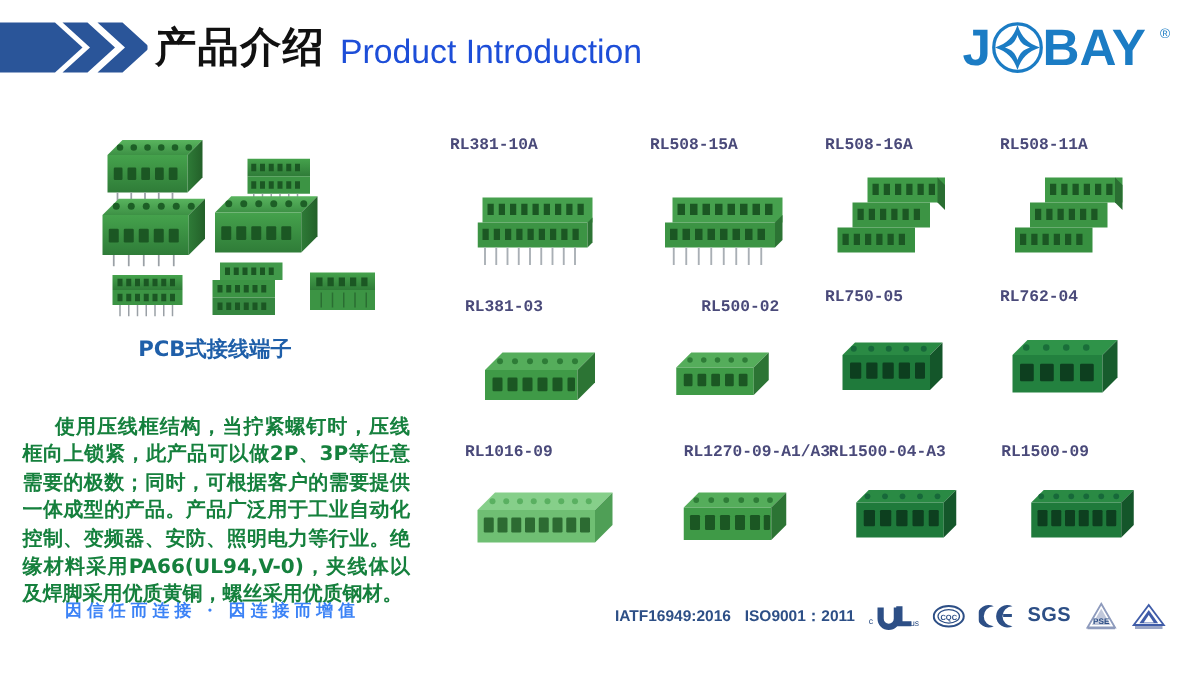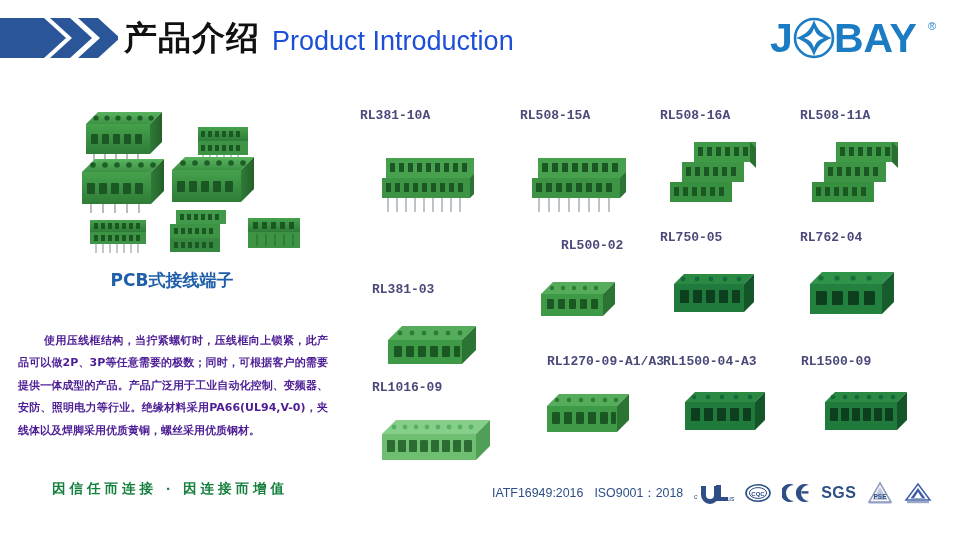--- a/index.html
+++ b/index.html
@@ -35,52 +35,52 @@
 
   .left-title{
     position:absolute;left:14px;top:270px;width:316px;text-align:center;
     color:#1f5fa9;font-weight:bold;font-size:17px;line-height:21px;
     font-family:"DejaVu Sans","Liberation Sans",sans-serif;
   }
   .left-title .l2{font-family:"Liberation Sans",sans-serif;font-size:17.5px;}
 
   .left-body{
     position:absolute;left:18px;top:330px;width:310px;
-    color:#4c1d95;font-size:11px;line-height:22.4px;font-weight:bold;
+    color:#15803d;font-size:16px;line-height:22.4px;font-weight:bold;
     font-family:"DejaVu Sans","Liberation Sans",sans-serif;
     text-align:justify;text-justify:inter-character;
     text-indent:26px;
   }
 
   
   .grid{position:absolute;left:352px;top:108px;width:596px;height:368px;}
   .cell{position:absolute;}
   .cell .lbl{
     position:absolute;left:0;top:0;width:100%;
     font-size:13px;font-weight:bold;color:#4a4a7a;white-space:nowrap;
     font-family:Liberation Mono, monospace;
   }
   .cell .pic{position:absolute;left:0;}
   .cell .pic svg{display:block;}
 
   
   .footer{position:absolute;left:0;bottom:0;width:960px;height:48px;}
   .slogan{
     position:absolute;left:52px;top:12px;
-    color:#15803d;font-size:13.5px;font-weight:bold;letter-spacing:4px;
+    color:#3b82f6;font-size:13.5px;font-weight:bold;letter-spacing:4px;
     font-family:"DejaVu Serif","Liberation Serif",serif;
     white-space:nowrap;
     text-align:right;
   }
   .certs{
     position:absolute;left:492px;top:10px;right:8px;height:30px;
     display:flex;align-items:center;gap:11px;
   }
   .cert-text{
-    color:#2d4f86;font-size:12.4px;font-weight:normal;white-space:nowrap;
+    color:#2d4f86;font-size:12.4px;font-weight:bold;white-space:nowrap;
     font-family:"Liberation Sans",sans-serif;
   }
   .cert-mark{display:flex;align-items:center;}
   .cert-mark svg{display:block;}
   .sgs{
     color:#2d4f86;font-size:16px;font-weight:bold;letter-spacing:.4px;
     font-family:"Liberation Sans",sans-serif;
   }
 </style>
 </head>
@@ -461,21 +461,21 @@
               <rect x="15" y="47" width="5" height="9"></rect>
             <rect x="24" y="47" width="5" height="9"></rect>
               <rect x="33" y="47" width="5" height="9"></rect>
             <rect x="42" y="47" width="5" height="9"></rect>
               <rect x="51" y="47" width="5" height="9"></rect>
           </g>
         </svg>
       </div>
     </div>
 
-    <div class="cell" style="left:20px;top:130px;width:150px;height:112px;margin-top:44px;">
+    <div class="cell" style="left:20px;top:130px;width:150px;height:112px;">
       <div class="lbl">RL381-03</div>
       <div class="pic" style="top:36px;left:14px;">
         <svg width="100" height="58" viewBox="0 0 100 58">
           <path d="M2 22 L16 8 L90 8 L76 22 Z" fill="#55ad5b"></path>
           <path d="M2 22 H76 V46 H2 Z" fill="#3f9a47"></path>
           <path d="M76 22 L90 8 V32 L76 46 Z" fill="#2c7434"></path>
           <g fill="#1b5723">
             <rect x="8" y="28" width="8" height="11" rx="1"></rect>
               <rect x="20" y="28" width="8" height="11" rx="1"></rect>
             <rect x="32" y="28" width="8" height="11" rx="1"></rect>
@@ -561,21 +561,21 @@
           <g fill="#1a6e3a">
             <circle cx="15" cy="8" r="2.6"></circle>
               <circle cx="31" cy="8" r="2.6"></circle>
             <circle cx="47" cy="8" r="2.6"></circle>
               <circle cx="63" cy="8" r="2.6"></circle>
           </g>
         </svg>
       </div>
     </div>
 
-    <div class="cell" style="left:20px;top:246px;width:160px;height:112px;margin-top:26px;">
+    <div class="cell" style="left:20px;top:246px;width:160px;height:112px;">
       <div class="lbl">RL1016-09</div>
       <div class="pic" style="top:32px;left:6px;">
         <svg width="120" height="62" viewBox="0 0 120 62">
           <path d="M4 22 L18 8 L112 8 L98 22 Z" fill="#86cf8a"></path>
           <path d="M4 22 H98 V48 H4 Z" fill="#6fbf73"></path>
           <path d="M98 22 L112 8 V34 L98 48 Z" fill="#4f9f56"></path>
           <g fill="#2c6b32">
             <rect x="9" y="28" width="8" height="12" rx="1"></rect>
               <rect x="20" y="28" width="8" height="12" rx="1"></rect>
             <rect x="31" y="28" width="8" height="12" rx="1"></rect>
@@ -678,21 +678,21 @@
       </div>
     </div>
 
   </div>
 
   <div class="footer">
     <div class="slogan">因信任而连接 · 因连接而增值</div>
 
     <div class="certs">
       <span class="cert-text">IATF16949:2016</span>
-      <span class="cert-text">ISO9001：2018</span>
+      <span class="cert-text">ISO9001：2011</span>
 
       <span class="cert-mark">
         <svg width="40" height="22" viewBox="0 0 40 22">
           <text x="0" y="17" font-size="7" fill="#2d4f86" font-family="Liberation Sans, sans-serif">c</text>
           <g fill="#2d4f86">
             <path d="M7 4 h5 v9 a4 4 0 0 0 8 0 V4 h5 v9 a9 9 0 0 1 -18 0 Z"></path>
             <path d="M22 3 h5 v12 h7 v4 h-12 Z"></path>
           </g>
           <text x="33" y="19" font-size="7" fill="#2d4f86" font-family="Liberation Sans, sans-serif">us</text>
         </svg>

